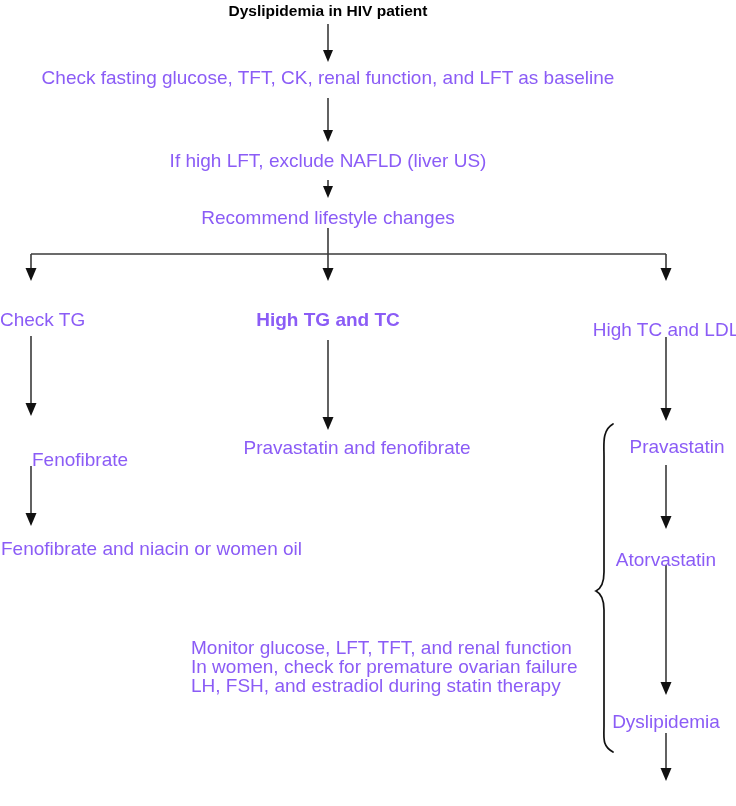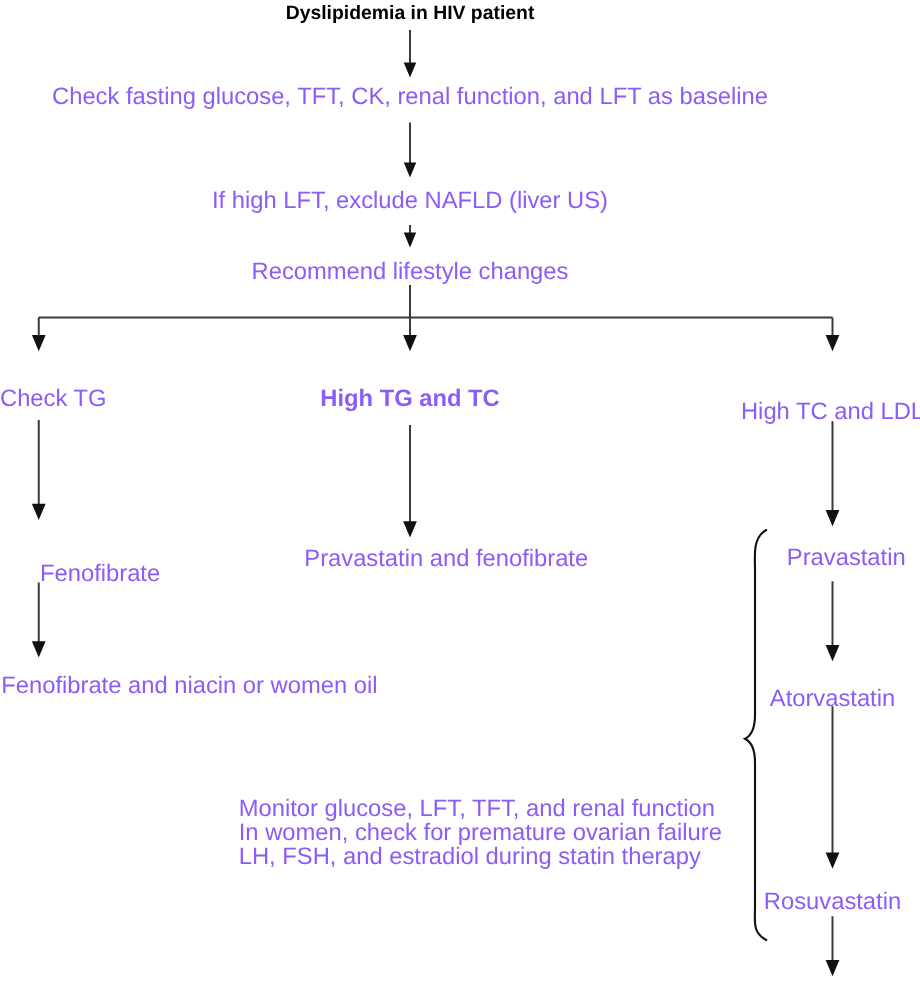--- a/index.html
+++ b/index.html
@@ -154,20 +154,20 @@
   <div class="node left" style="left:0px; top:310px;">Check TG</div>
   <div class="node left" style="left:0px; top:450px;padding-left:32px;">Fenofibrate</div>
   <div class="node left" style="left:1px; top:539px;">Fenofibrate and niacin or women oil</div>
 
   <div class="node center" style="left:328px; top:310px;font-weight:bold;">High TG and TC</div>
   <div class="node center" style="left:357px; top:438px;">Pravastatin and fenofibrate</div>
 
   <div class="node center" style="left:666px; top:320px;">High TC and LDL</div>
   <div class="node center" style="left:677px; top:437px;">Pravastatin</div>
   <div class="node center" style="left:666px; top:538px;margin-top:12px;">Atorvastatin</div>
-  <div class="node center" style="left:666px; top:712px;">Rosuvastatin</div>
+  <div class="node center" style="left:666px; top:712px;">Dyslipidemia</div>
   <div class="node center" style="left:672px; top:787px;margin-top:37px;">Add ezetimibe</div>
 
   <div class="node left multiline" style="left:191px; top:638px;">Monitor glucose, LFT, TFT, and renal function
 In women, check for premature ovarian failure
 LH, FSH, and estradiol during statin therapy</div>
 
 </div>
 
 </body></html>

